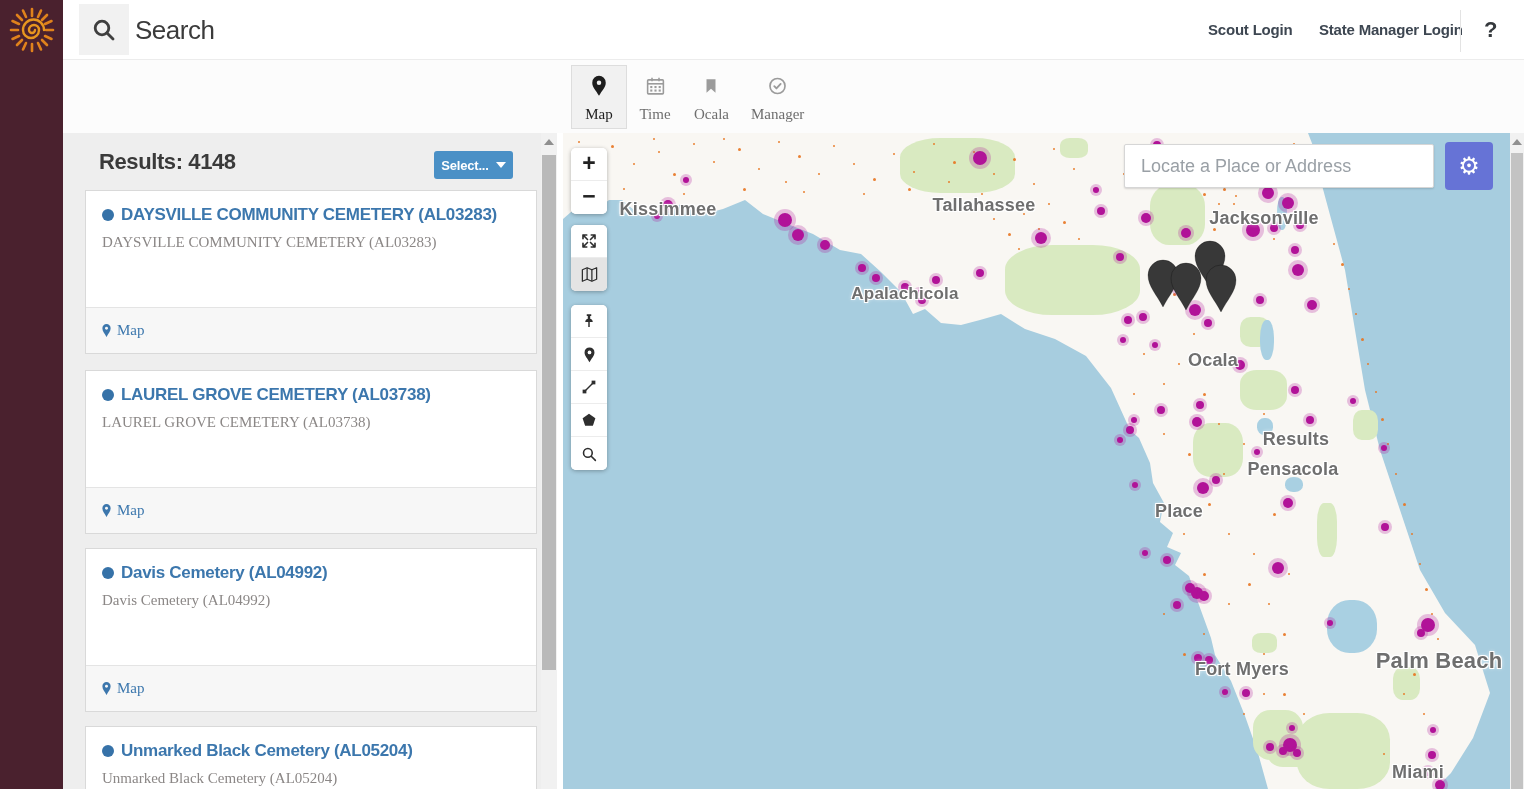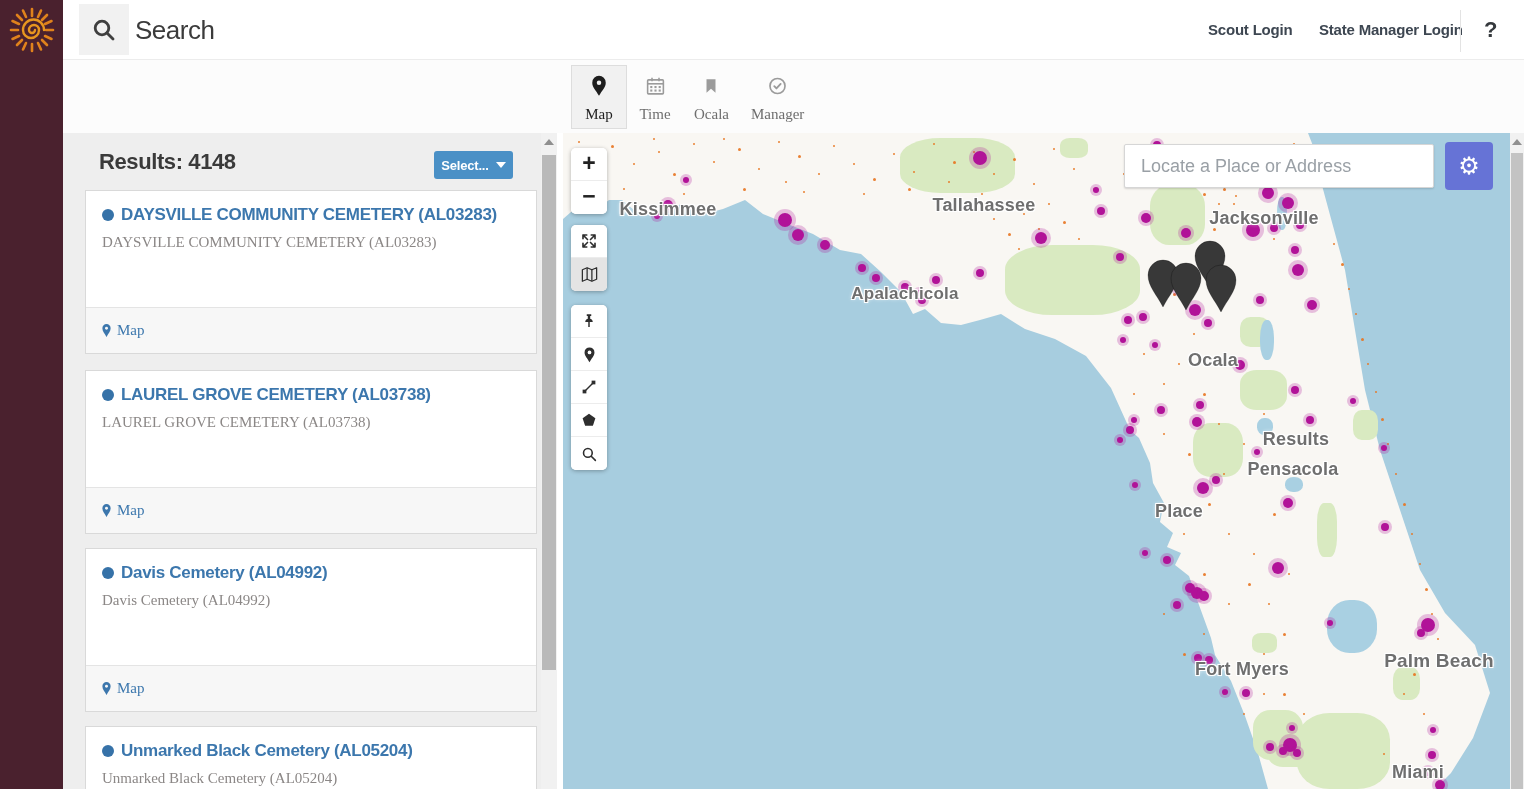--- a/index.html
+++ b/index.html
@@ -548,21 +548,21 @@
         </svg></div>
       <div class="city" style="left: 105px; top: 76px; font-size: 18px;">Kissimmee</div>
       <div class="city" style="left: 421px; top: 72px; font-size: 18px;">Tallahassee</div>
       <div class="city" style="left: 701px; top: 85px; font-size: 18px;">Jacksonville</div>
       <div class="city" style="left: 342px; top: 161px; font-size: 17px;">Apalachicola</div>
       <div class="city" style="left: 650px; top: 227px; font-size: 18px;">Ocala</div>
       <div class="city" style="left: 733px; top: 306px; font-size: 18px;">Results</div>
       <div class="city" style="left: 730px; top: 336px; font-size: 18px;">Pensacola</div>
       <div class="city" style="left: 616px; top: 378px; font-size: 18px;">Place</div>
       <div class="city" style="left: 679px; top: 536px; font-size: 18px;">Fort Myers</div>
-      <div class="city" style="left: 876px; top: 528px; font-size: 19px;">Palm Beach</div>
+      <div class="city" style="left: 876px; top: 528px; font-size: 22px;">Palm Beach</div>
       <div class="city" style="left: 855px; top: 639px; font-size: 18px;">Miami</div>
     </div>
 
   <div class="v-scrollbar sb-page">
     <div class="sb-arrow-up">
         <span class="tri-up"></span>
       </div>
     <div class="sb-thumb"></div>
   </div>
 

